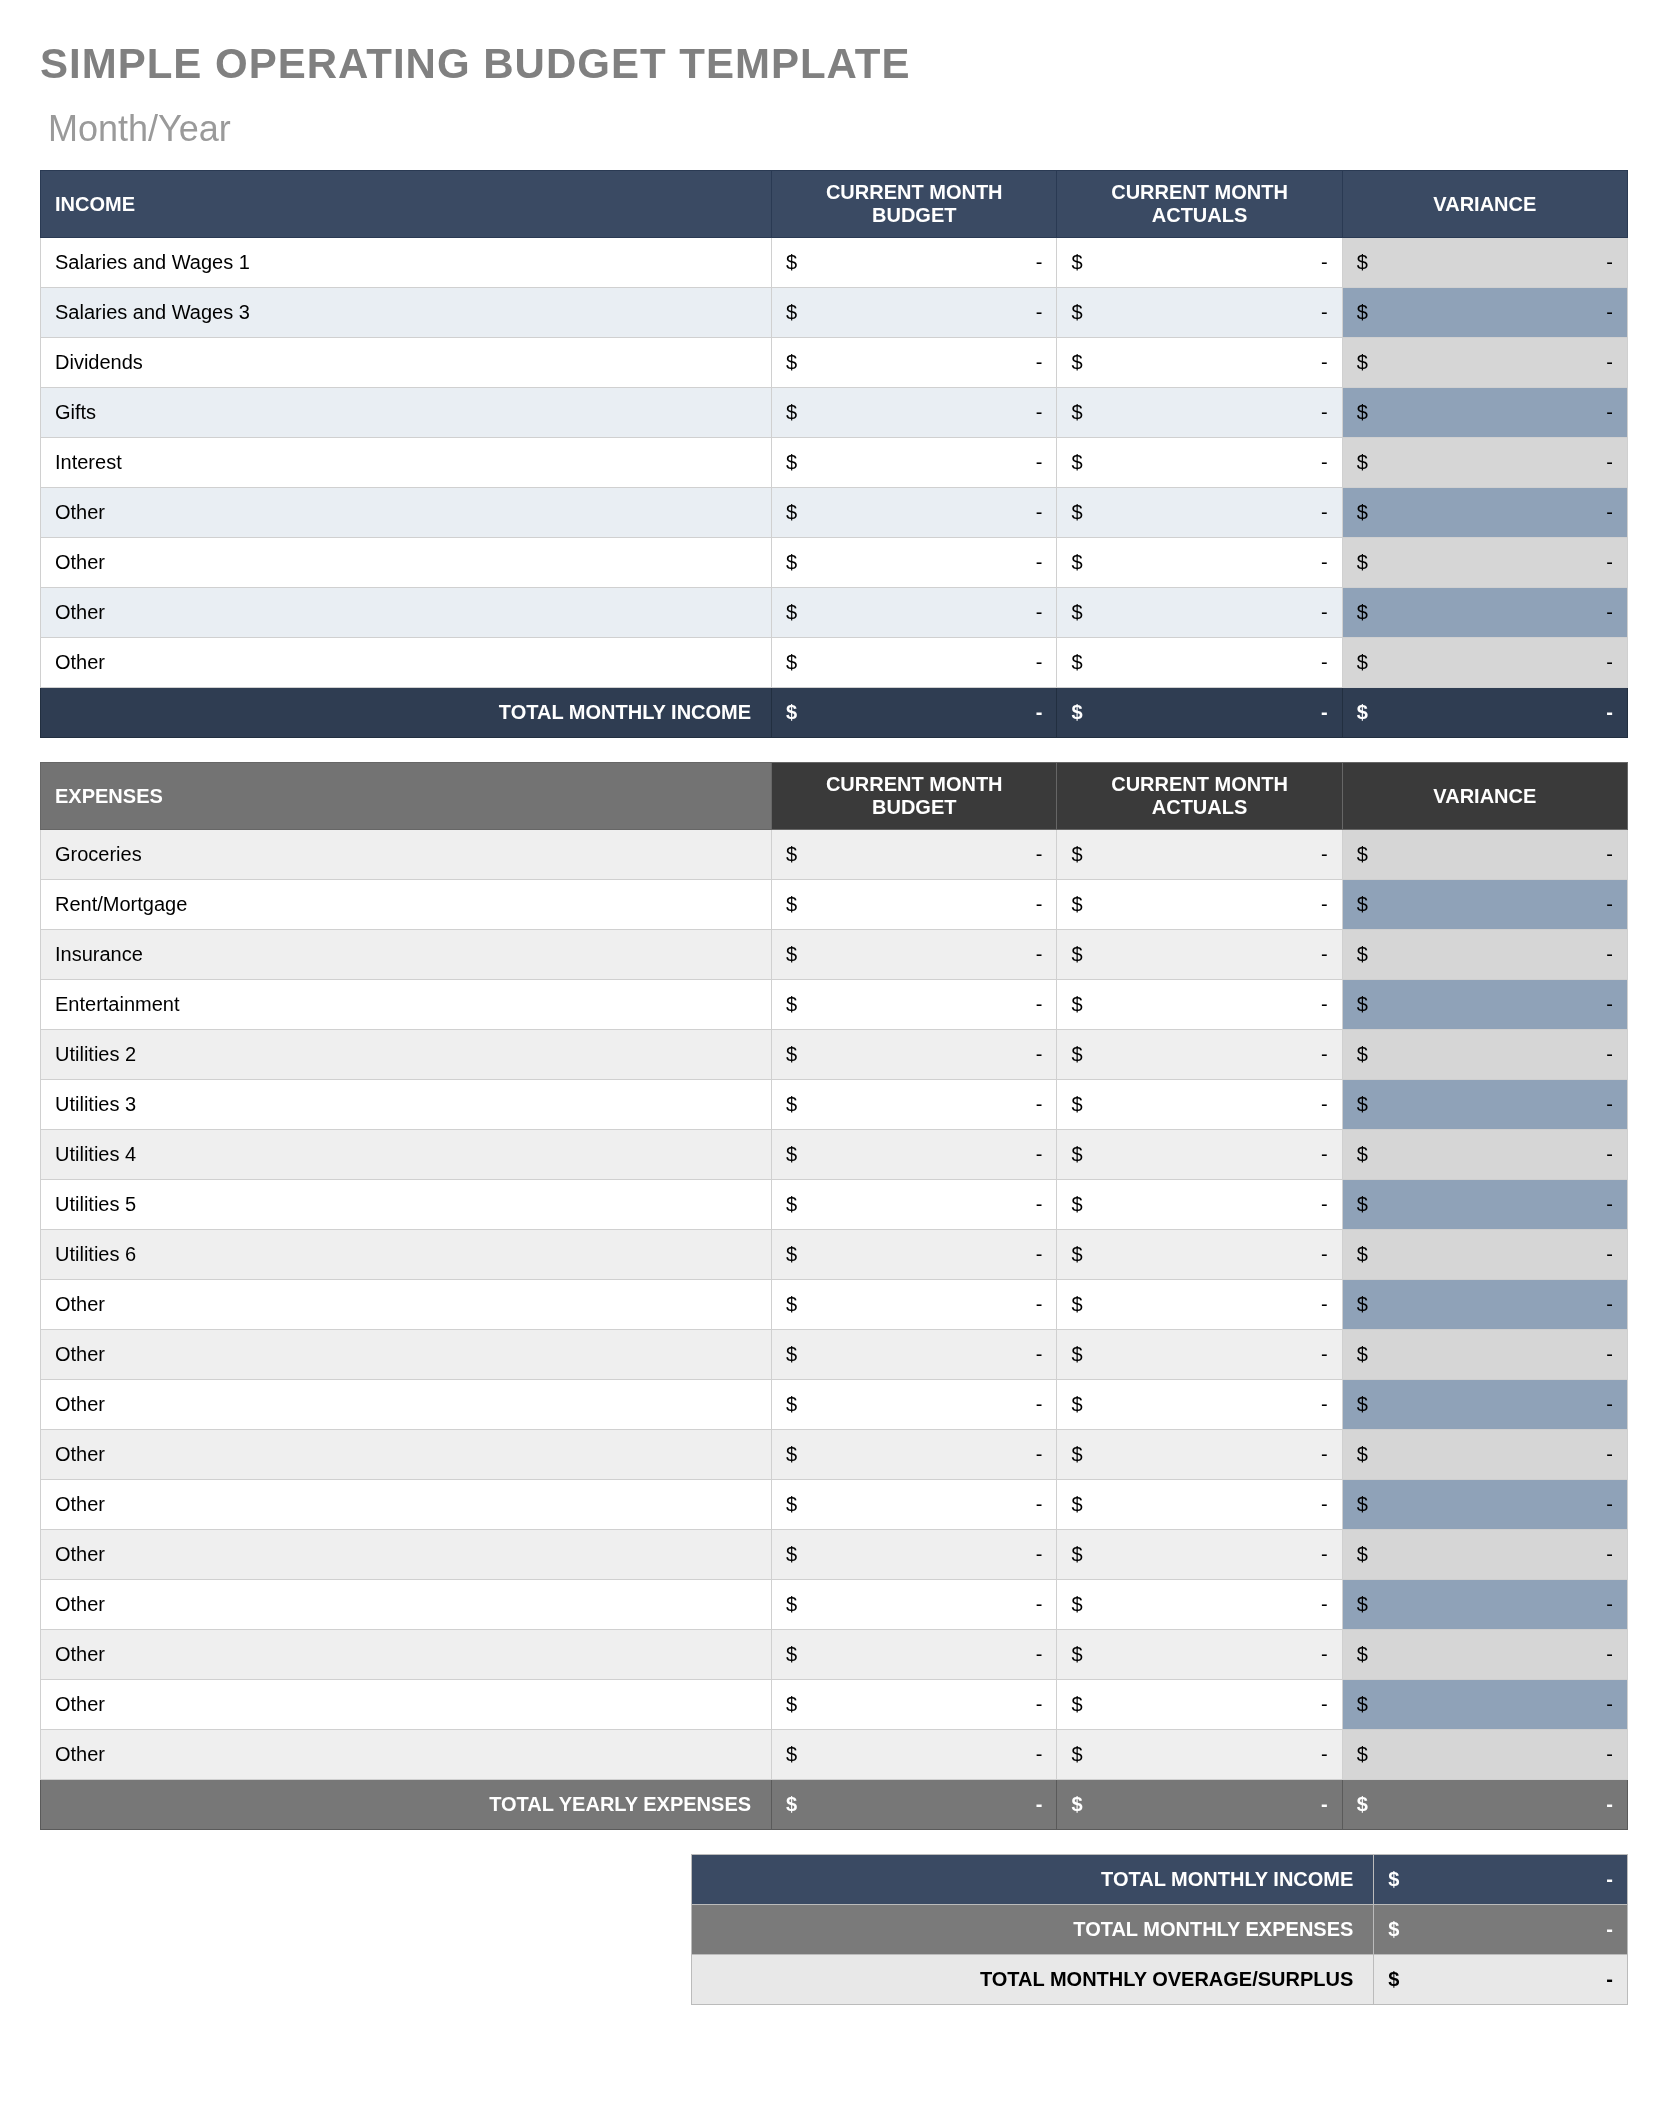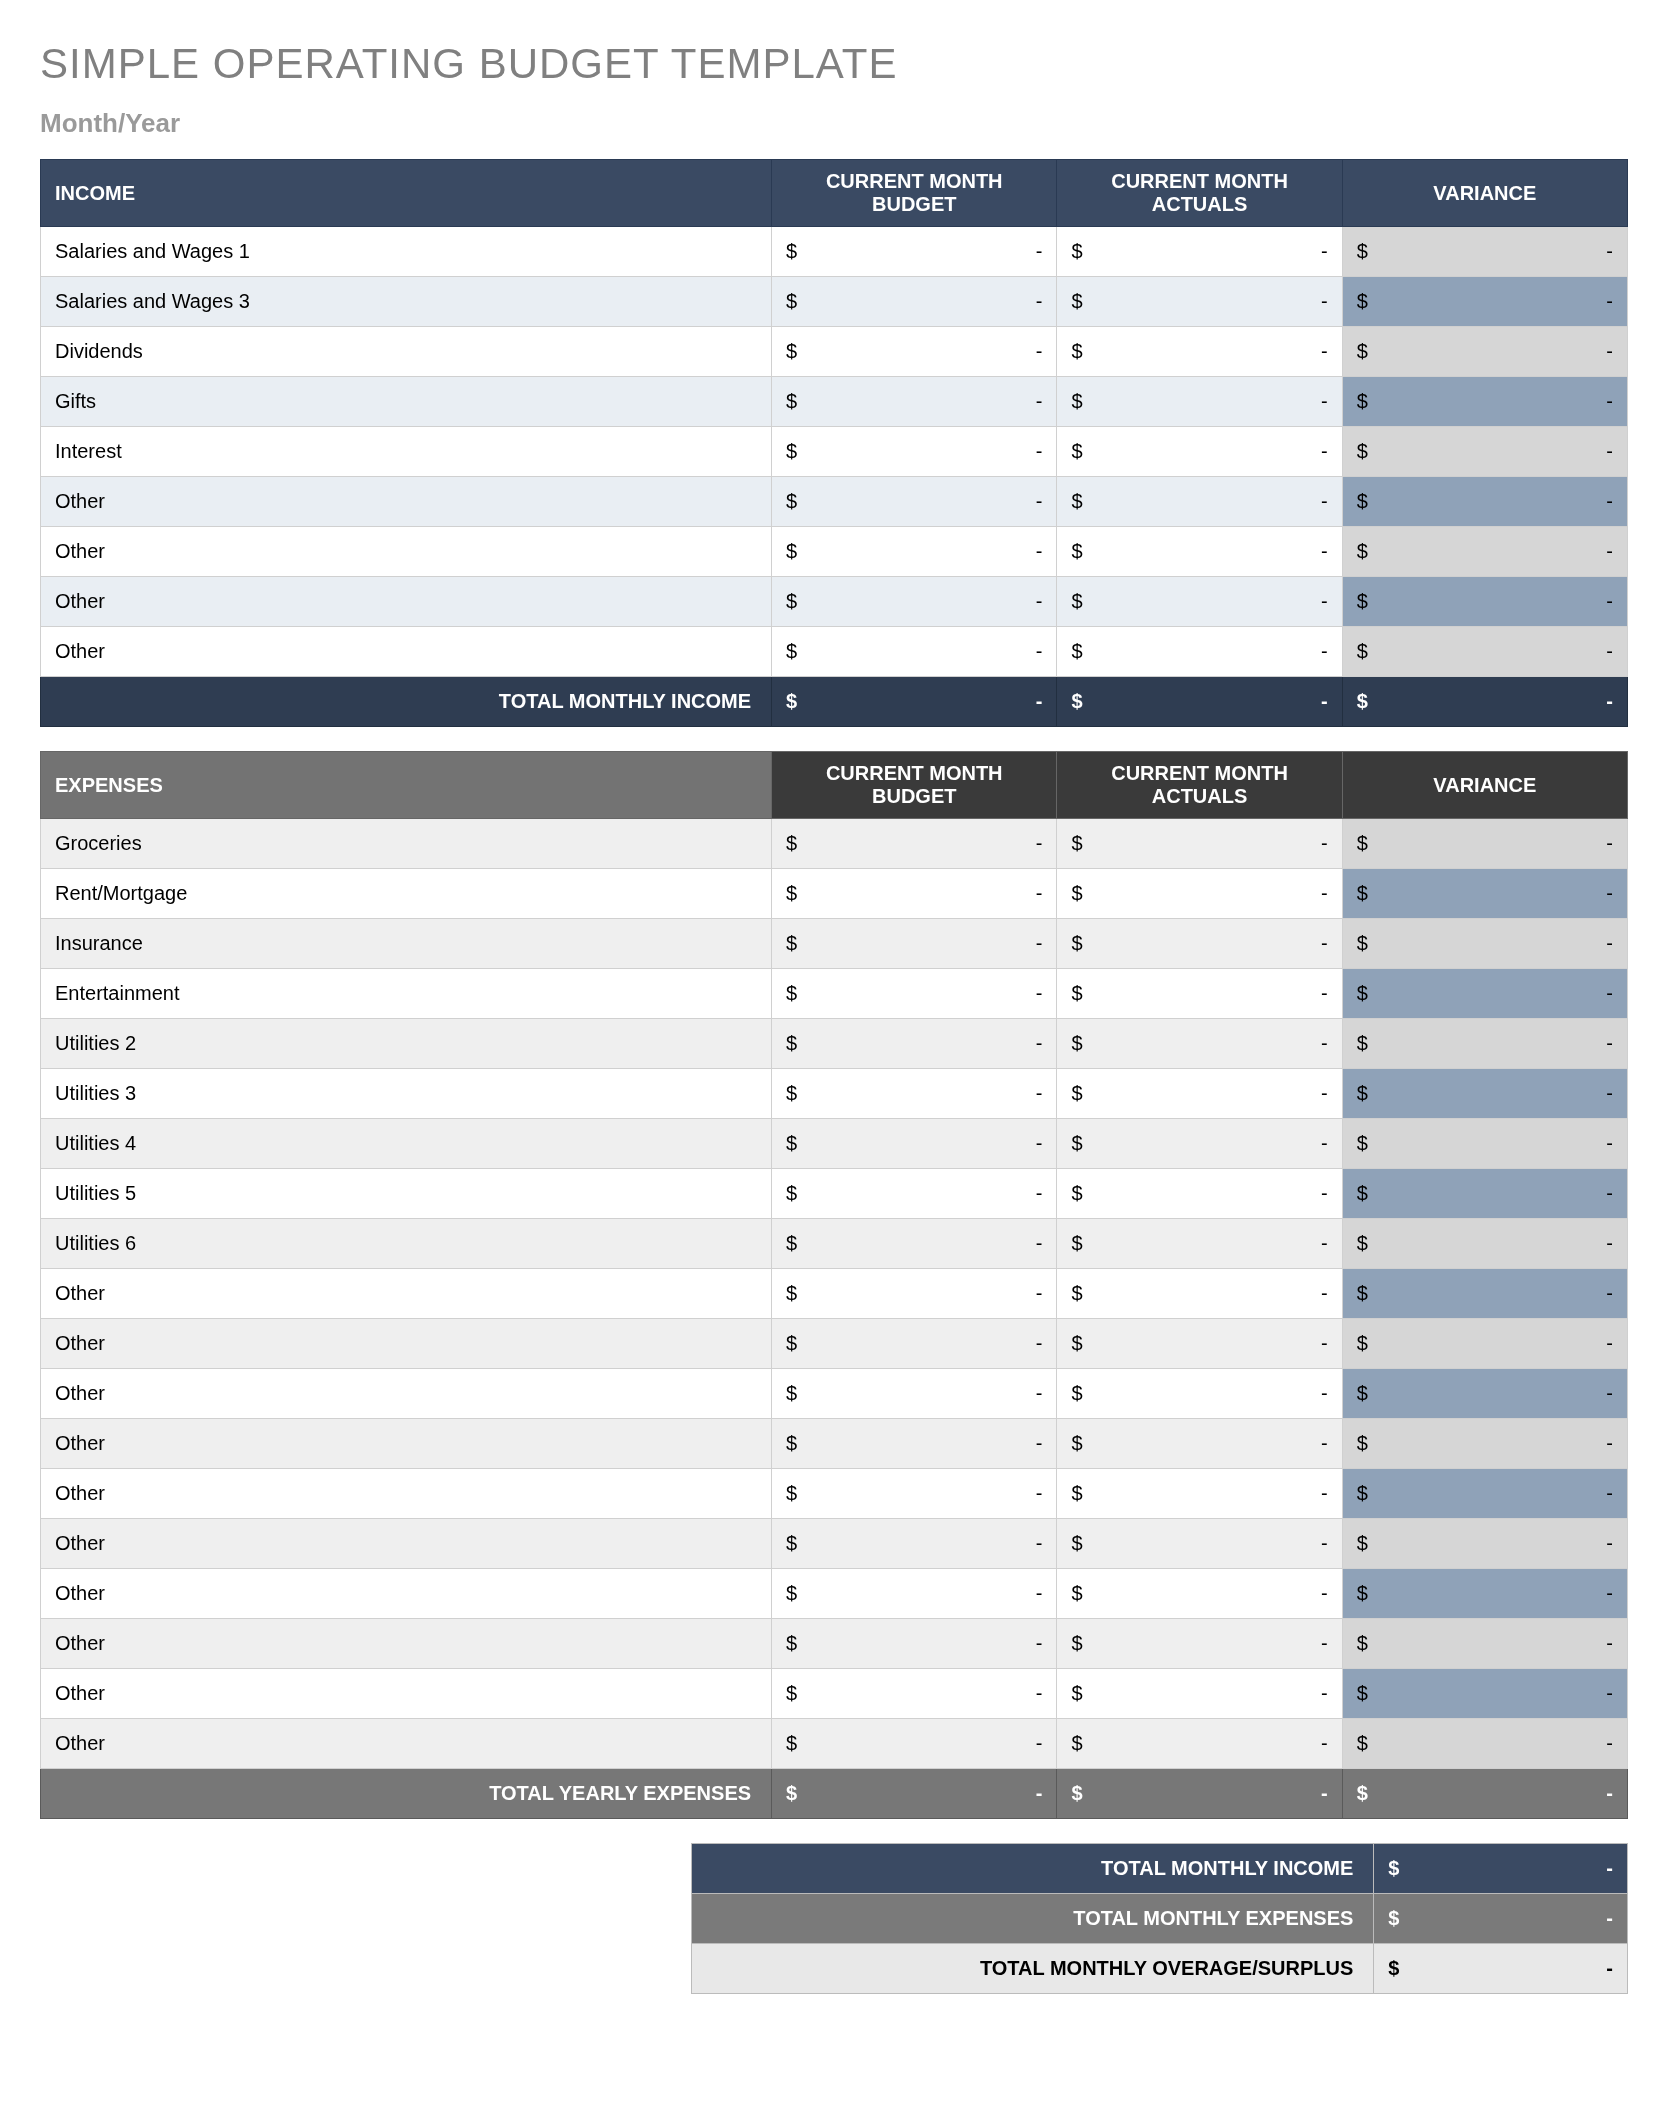--- a/index.html
+++ b/index.html
@@ -4,31 +4,31 @@
 <style>
   * { box-sizing: border-box; margin: 0; padding: 0; }
   body {
     font-family: Arial, Helvetica, sans-serif;
     background: #fff;
     padding: 40px;
     width: 1668px;
   }
   .page-title {
     font-size: 42px;
-    font-weight: normal;
+    font-weight: bold;
     color: #808080;
     letter-spacing: 1px;
     margin-bottom: 20px;
   }
   .subtitle {
-    font-size: 26px;
-    font-weight: bold;
+    font-size: 36px;
+    font-weight: normal;
     color: #9a9a9a;
     margin-bottom: 20px;
-    margin-left: 0;
+    margin-left: 8px;
   }
   table {
     width: 100%;
     border-collapse: collapse;
     margin-bottom: 24px;
     border-radius: 21px;
   }
   th, td {
     border: 1px solid #d0d0d0;
     padding: 10px 14px;

